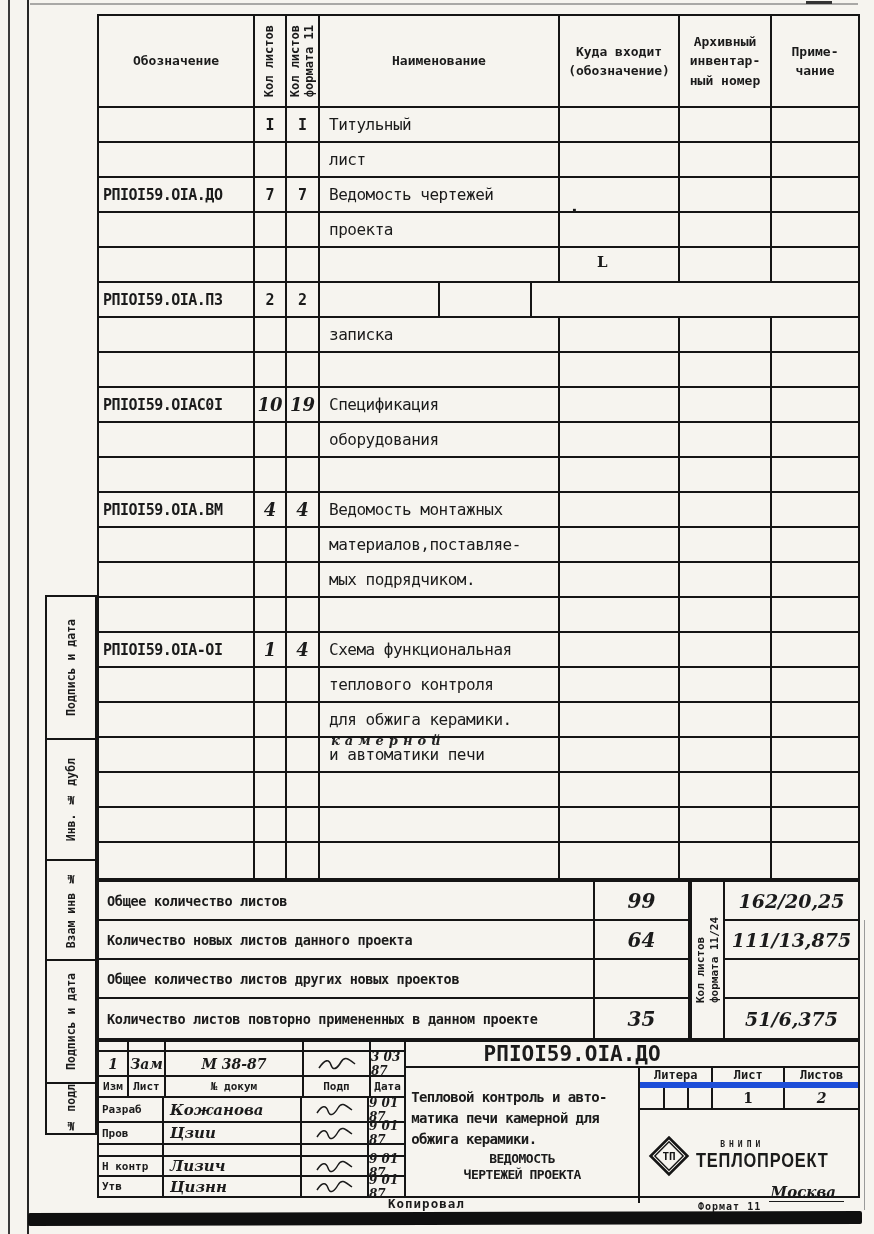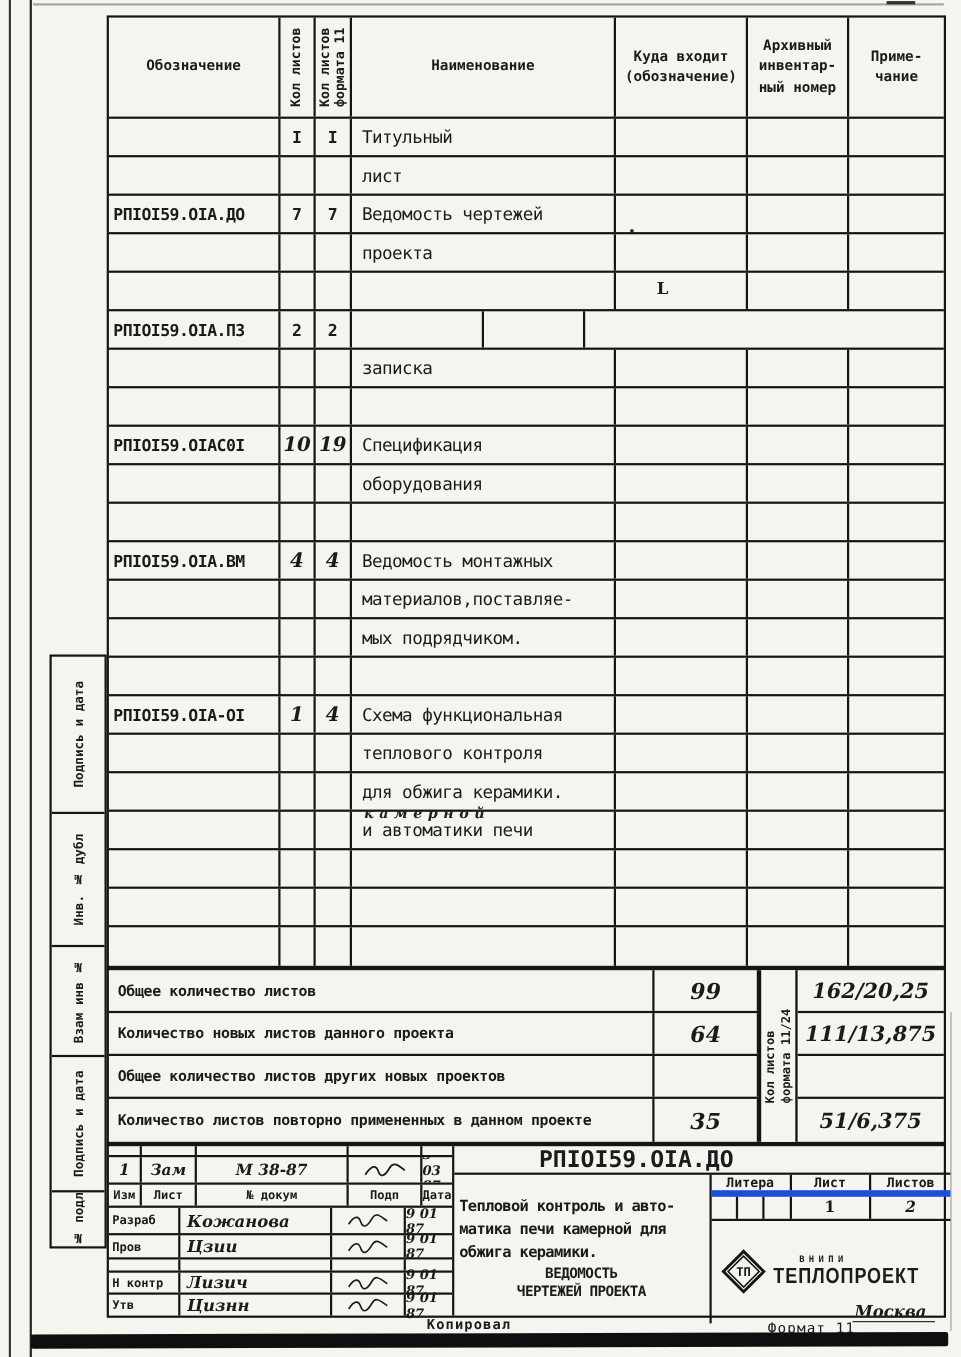--- a/index.html
+++ b/index.html
@@ -52,21 +52,21 @@
             align-items:center;justify-content:center;z-index:2}
   .tot-vert .vtext{font-size:11px;font-weight:bold;line-height:1.25;letter-spacing:0}
 
   
   .tblock{left:97px;top:1040px;width:763px;height:158px;border:2px solid #151515;display:flex}
   .tb-left{width:333px;border-right:2px solid #151515;display:flex;flex-direction:column}
   .tb-row{display:flex;border-bottom:2px solid #151515}
   .tb-row:last-child{border-bottom:none}
   .tb-cell{border-right:2px solid #151515;display:flex;align-items:center;justify-content:center;overflow:hidden}
   .tb-cell:last-child{border-right:none}
-  .w30{width:30px}.w35{width:50px}.w138{width:138px}.w67{width:67px}.wfl{flex:1}
+  .w30{width:30px}.w35{width:37px}.w138{width:138px}.w67{width:67px}.wfl{flex:1}
   .r0{height:10px}.rA{height:25px}.rB{height:21px}
   .rA .tb-cell{font-family:"DejaVu Serif",serif;font-style:italic;font-weight:bold;font-size:14px}
   .rA .dt{font-size:12px}
   .rB .tb-cell{font-size:11px;font-weight:bold}
   .prow{display:flex;border-bottom:2px solid #151515}
   .prow:nth-child(1){height:25px}.prow:nth-child(2){height:22px}
   .prow:nth-child(3){height:12px}.prow:nth-child(4){height:20px}
   .prow:nth-child(5){height:19px;border-bottom:none}
   .prow .role{width:65px;border-right:2px solid #151515;font-size:11px;font-weight:bold;
               display:flex;align-items:center;padding-left:3px}
@@ -110,21 +110,21 @@
   .scell:nth-child(3){height:101px}.scell:nth-child(4){height:125px}
   .scell:nth-child(5){flex:1;border-bottom:none}
   .scell .vtext{font-size:11.5px;font-weight:bold;letter-spacing:0}
 
   
   .kam{left:331px;top:733px;font-family:"DejaVu Serif",serif;font-style:italic;font-weight:bold;
        font-size:13px;letter-spacing:5px;color:#222}
   .mark-dot{left:569px;top:200px;font-size:18px;font-weight:bold}
   .mark-l{left:597px;top:253px;font-size:15px;font-family:"DejaVu Serif",serif;font-weight:bold}
   .copied{left:388px;top:1196px;font-size:12.5px;font-weight:bold;letter-spacing:1px}
-  .format{left:698px;top:1201px;font-size:13px;font-weight:normal;letter-spacing:1px}
+  .format{left:698px;top:1201px;font-size:10px;font-weight:bold;letter-spacing:1px}
   .sig-svg{display:block}
 </style>
 </head>
 <body>
 
 <div class="sheet">
 
   <div class="abs edge1"></div>
   <div class="abs edge2"></div>
   <div class="abs topline"></div>

